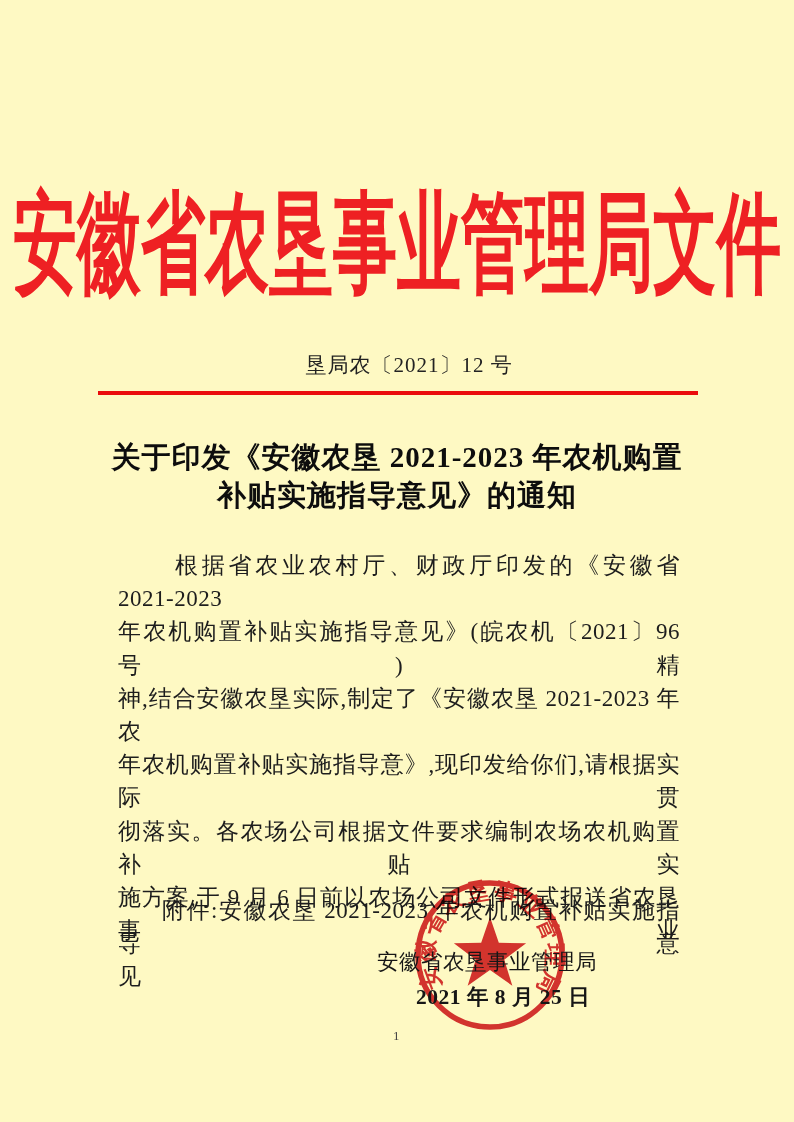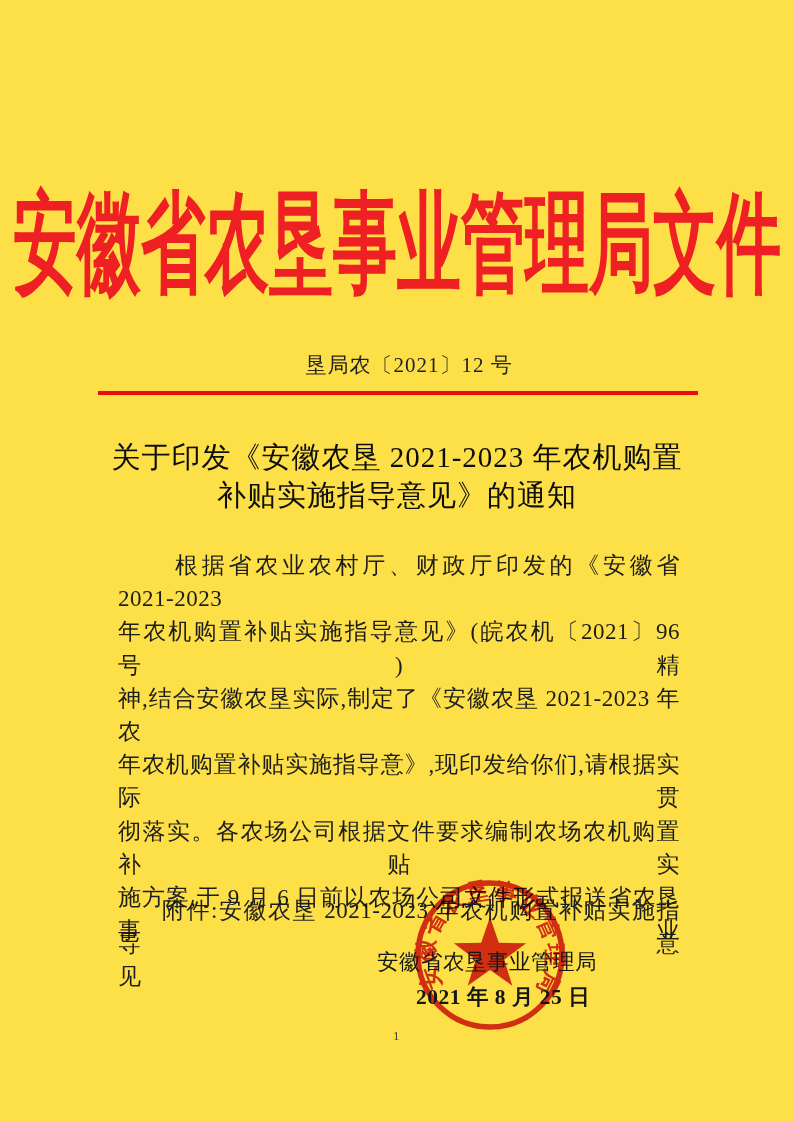--- a/index.html
+++ b/index.html
@@ -8,21 +8,21 @@
     --seal_red: #cf2329;
     --text_color: #1d1d1d;
   }
   * { margin: 0; padding: 0; box-sizing: border-box; }
   html, body { background: #ffffff; }
   .page {
     position: relative;
     width: 794px;
     height: 1122px;
     margin: 0 auto;
-    background: #fde047;
+    background: #fef9c3;
     overflow: hidden;
     font-family: "Liberation Serif", "DejaVu Serif", serif;
     color: var(--text_color);
   }
   
   .header-wrap {
     position: absolute;
     top: 190px;
     left: 0;
     width: 100%;
@@ -60,21 +60,21 @@
     background: var(--line_red);
   }
   
   .title {
     position: absolute;
     top: 438px;
     left: 0;
     width: 100%;
     text-align: center;
     font-size: 29px;
-    font-weight: 400;
+    font-weight: 700;
     line-height: 38px;
     letter-spacing: 1px;
     color: #0d0d0d;
   }
   
   .body-block {
     position: absolute;
     top: 549px;
     left: 118px;
     width: 562px;

